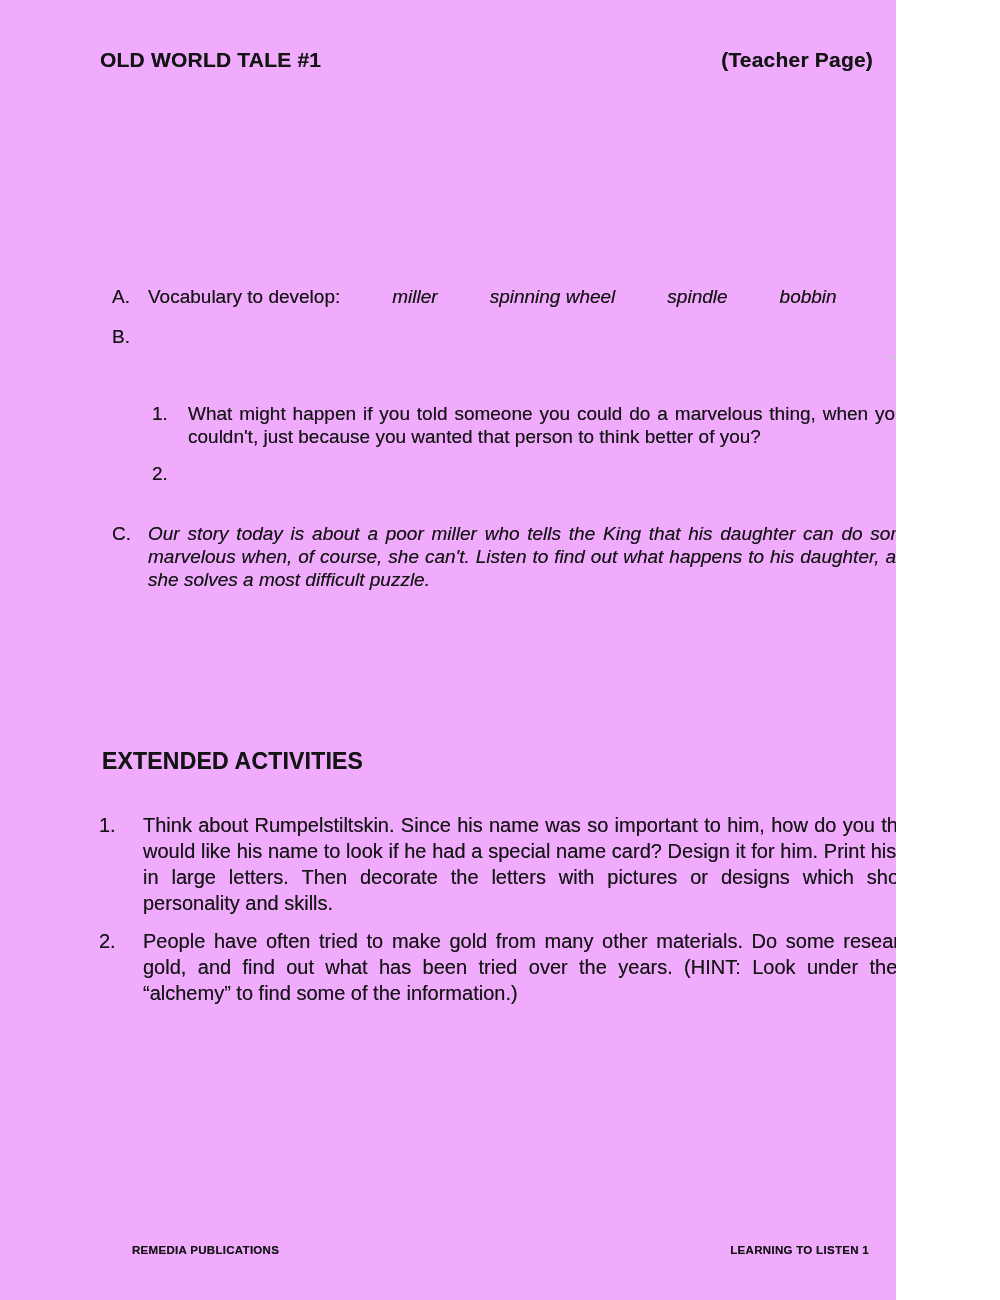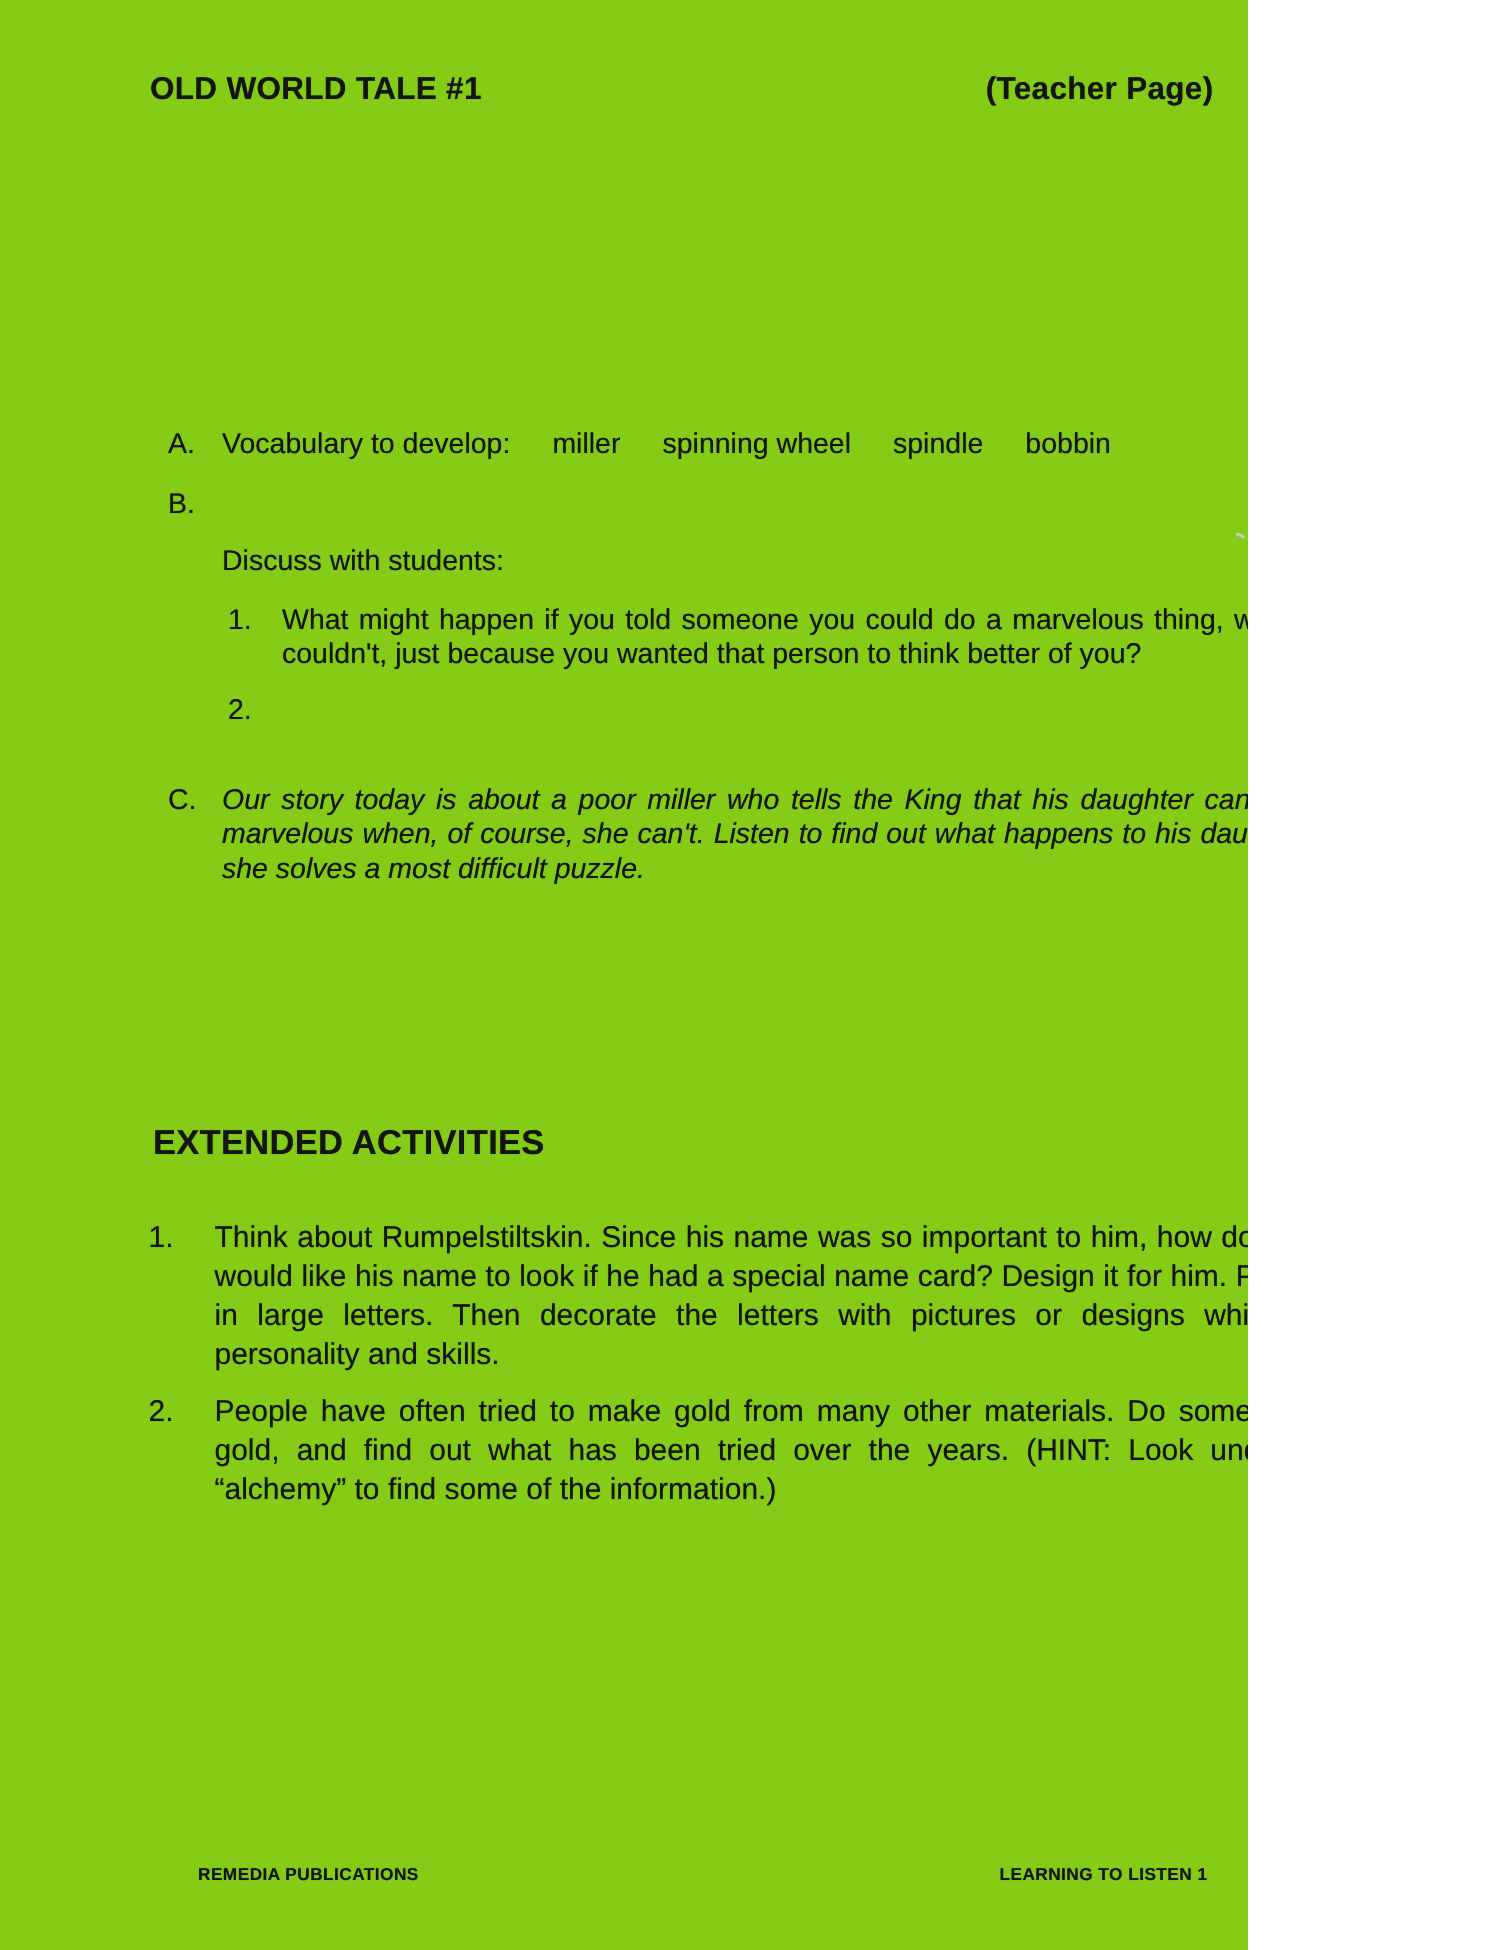--- a/index.html
+++ b/index.html
@@ -1,20 +1,20 @@
 <!DOCTYPE html>
 <html><head>
 <meta charset="utf-8">
 <style>
   html, body { margin: 0; padding: 0; background: #ffffff; }
   .page {
     position: relative;
-    width: 832px;
+    width: 896px;
     height: 1300px;
-    background: #84cc16;
+    background: #f0abfc;
     font-family: "Liberation Sans", sans-serif;
     color: #141414;
     overflow: hidden;
   }
   .scan-text { text-shadow: 0 0 0.5px rgba(0,0,0,0.55); }
 
   
   .topbar {
     position: absolute;
     top: 48px; left: 100px; right: 23px;
@@ -56,21 +56,21 @@
     font-size: 19px;
     line-height: 23px;
   }
   .row .marker { position: absolute; left: 12px; top: 0; }
   .abc  { padding-left: 48px; box-sizing: border-box; }
   .qrow { padding-left: 88px; box-sizing: border-box; }
   .qrow .marker { left: 52px; }
   .discuss { padding-left: 48px; box-sizing: border-box; }
   .justify { text-align: justify; }
   .italic { font-style: italic; }
-  .vocab { margin-left: 28px; white-space: nowrap; }
+  .vocab { font-style: italic; margin-left: 52px; white-space: nowrap; }
 
   
   .ext-row {
     position: absolute;
     left: 99px;
     width: 853px;
     font-size: 20px;
     line-height: 26px;
     padding-left: 44px;
     box-sizing: border-box;
@@ -112,21 +112,20 @@
 
   <div class="row abc scan-text" style="top:285px">
     <span class="marker">A.</span>
     <span>Vocabulary to develop:</span><span class="vocab">miller</span><span class="vocab">spinning wheel</span><span class="vocab">spindle</span><span class="vocab">bobbin</span>
   </div>
 
   <div class="row abc scan-text" style="top:325px">
     <span class="marker">B.</span>
   </div>
 
-  <div class="row discuss scan-text" style="top:363px">Discuss with students:</div>
 
   <div class="row qrow justify scan-text" style="top:402px">
     <span class="marker">1.</span>
     <span>What might happen if you told someone you could do a marvelous thing, when you really couldn't, just because you wanted that person to think better of you?</span>
   </div>
 
   <div class="row qrow justify scan-text" style="top:462px">
     <span class="marker">2.</span>
   </div>
 

